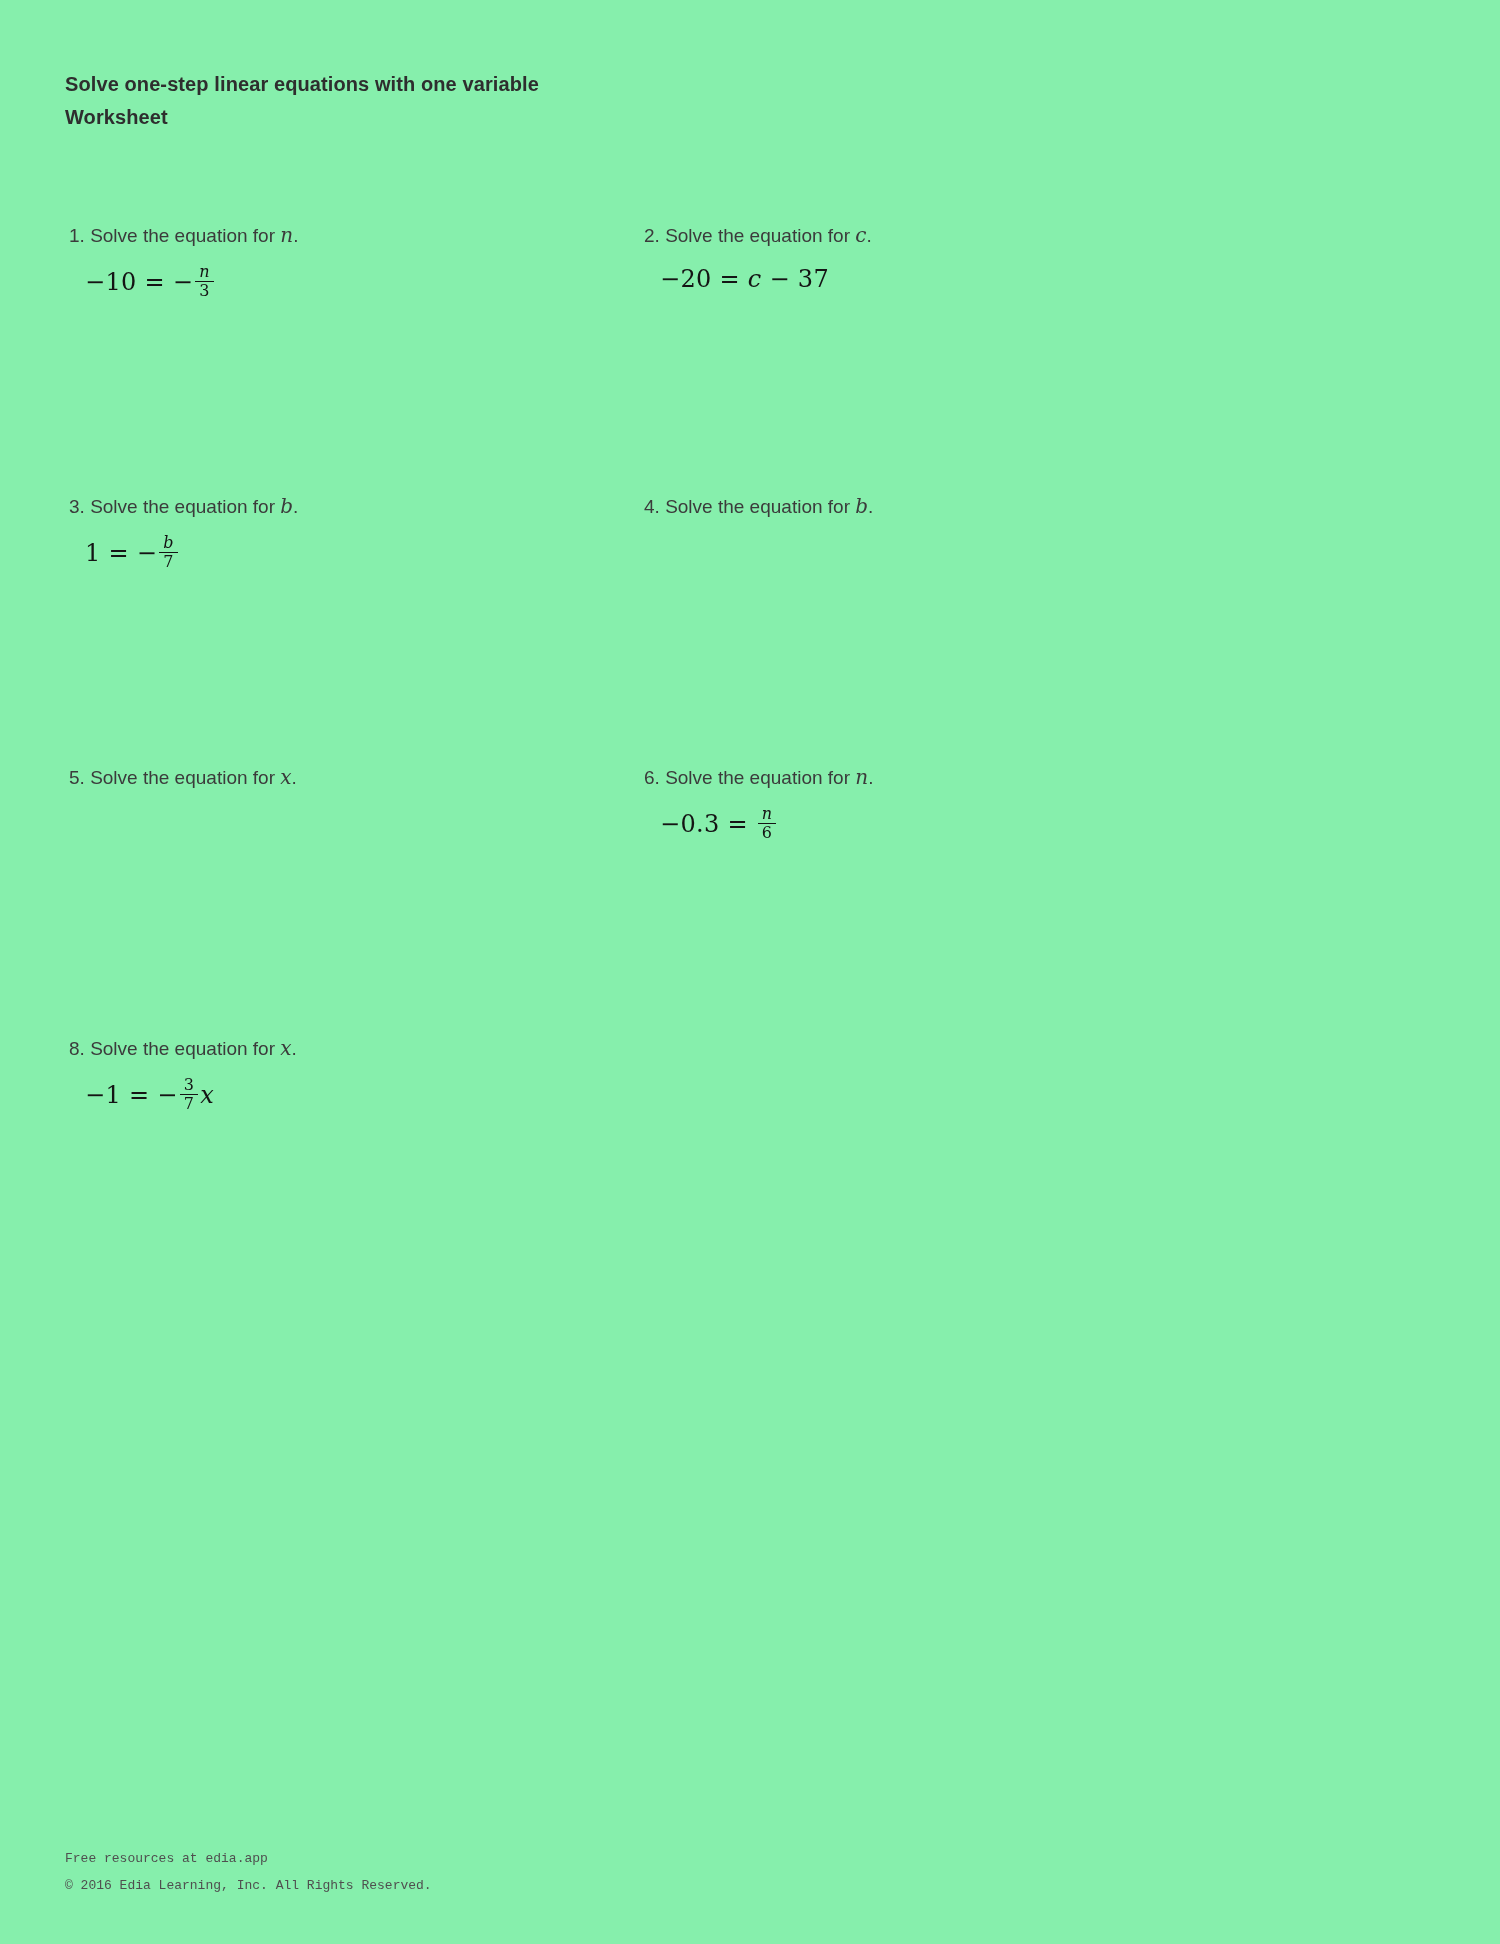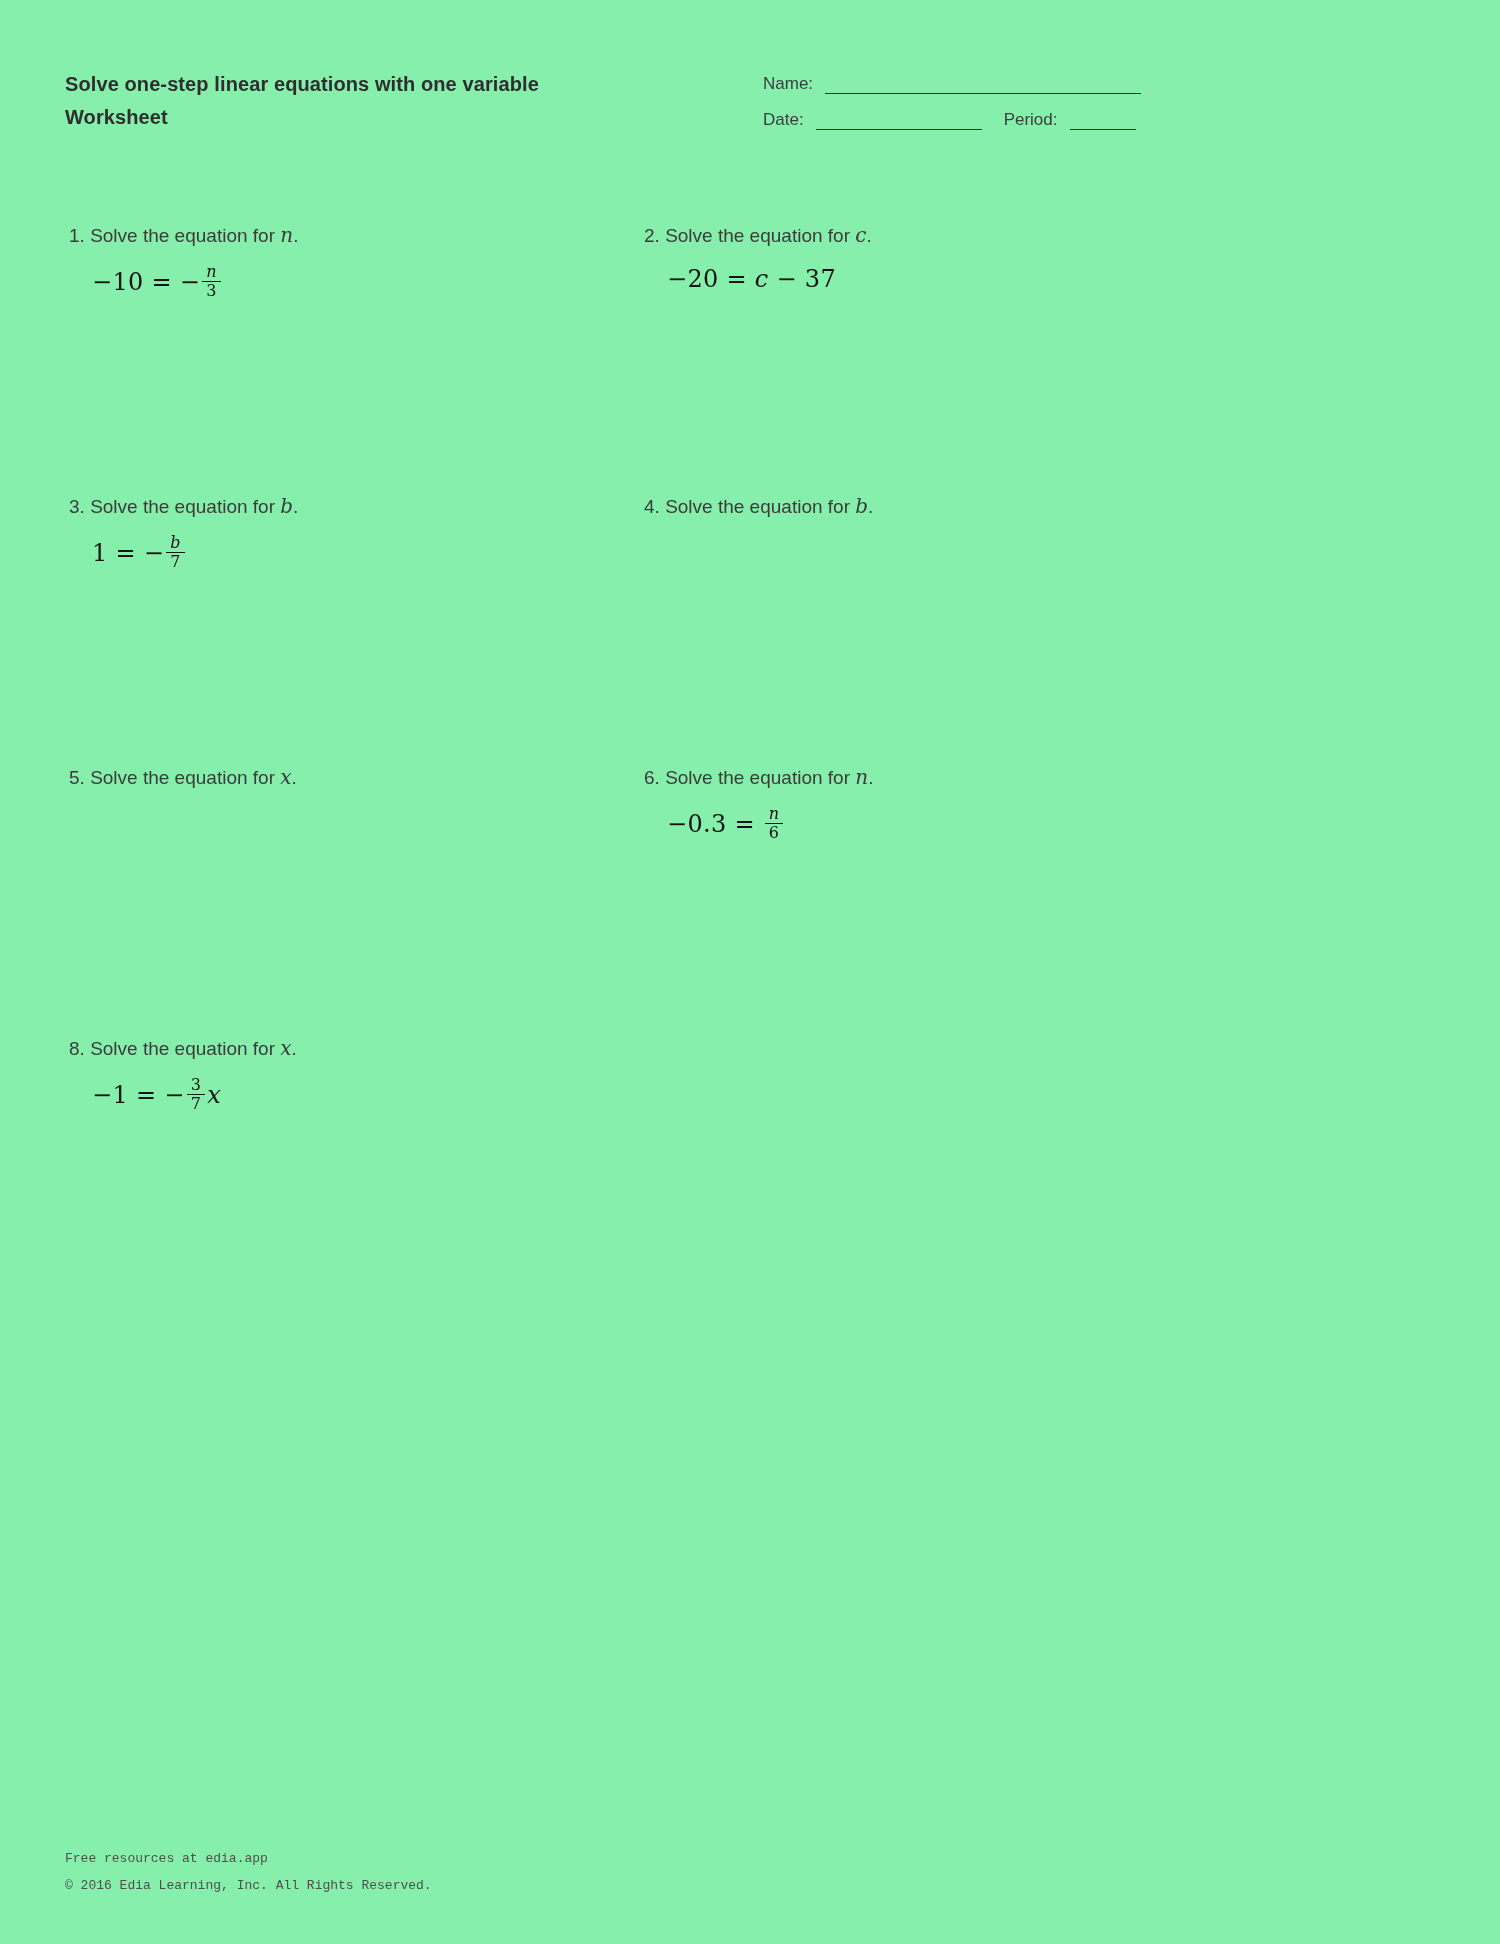--- a/index.html
+++ b/index.html
@@ -69,21 +69,21 @@
     line-height: 26px;
     color: #3b3b3b;
   }
   .prompt .pvar {
     font-family: "DejaVu Serif", serif;
     font-style: italic;
     font-size: 20px;
   }
   .equation {
     margin-top: 16px;
-    margin-left: 23px;
+    margin-left: 16px;
     font-family: "DejaVu Serif", serif;
     font-size: 24px;
     color: #141414;
     letter-spacing: 0.3px;
   }
   .eq-var { font-style: italic; }
   .frac {
     display: inline-block;
     vertical-align: middle;
     text-align: center;
@@ -112,32 +112,20 @@
 </head>
 <body>
 
 <div class="page">
 
   <div class="title-block">
     <div class="title-line">Solve one-step linear equations with one variable</div>
     <div class="title-line">Worksheet</div>
   </div>
 
-  <div class="header-right">
-    <div class="hr-row">
-      <span class="hr-label">Name:</span>
-      <span class="blank-line name-line"></span>
-    </div>
-    <div class="hr-row">
-      <span class="hr-label">Date:</span>
-      <span class="blank-line date-line"></span>
-      <span class="hr-label period-label">Period:</span>
-      <span class="blank-line period-line"></span>
-    </div>
-  </div>
 
   <div class="problems">
       <div class="problem">
         <div class="prompt"><span class="pnum">1. </span><span class="ptext">Solve the equation for </span><span class="pvar">n</span><span class="ptext">.</span></div>
         <div class="equation"><span class="eq-text">−10 = −</span><span class="frac"><span class="num eq-var">n</span><span class="den">3</span></span></div>
       </div>
       <div class="problem">
         <div class="prompt"><span class="pnum">2. </span><span class="ptext">Solve the equation for </span><span class="pvar">c</span><span class="ptext">.</span></div>
         <div class="equation"><span class="eq-text">−20 = </span><span class="eq-var">c</span><span class="eq-text"> − 37</span></div>
       </div>

